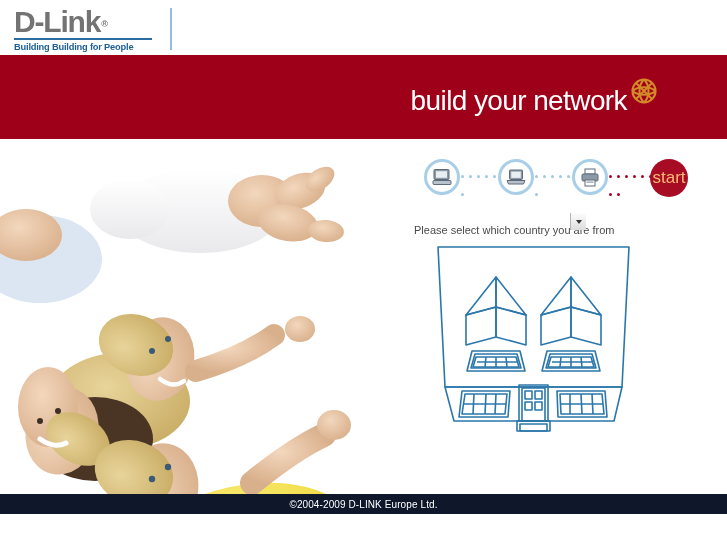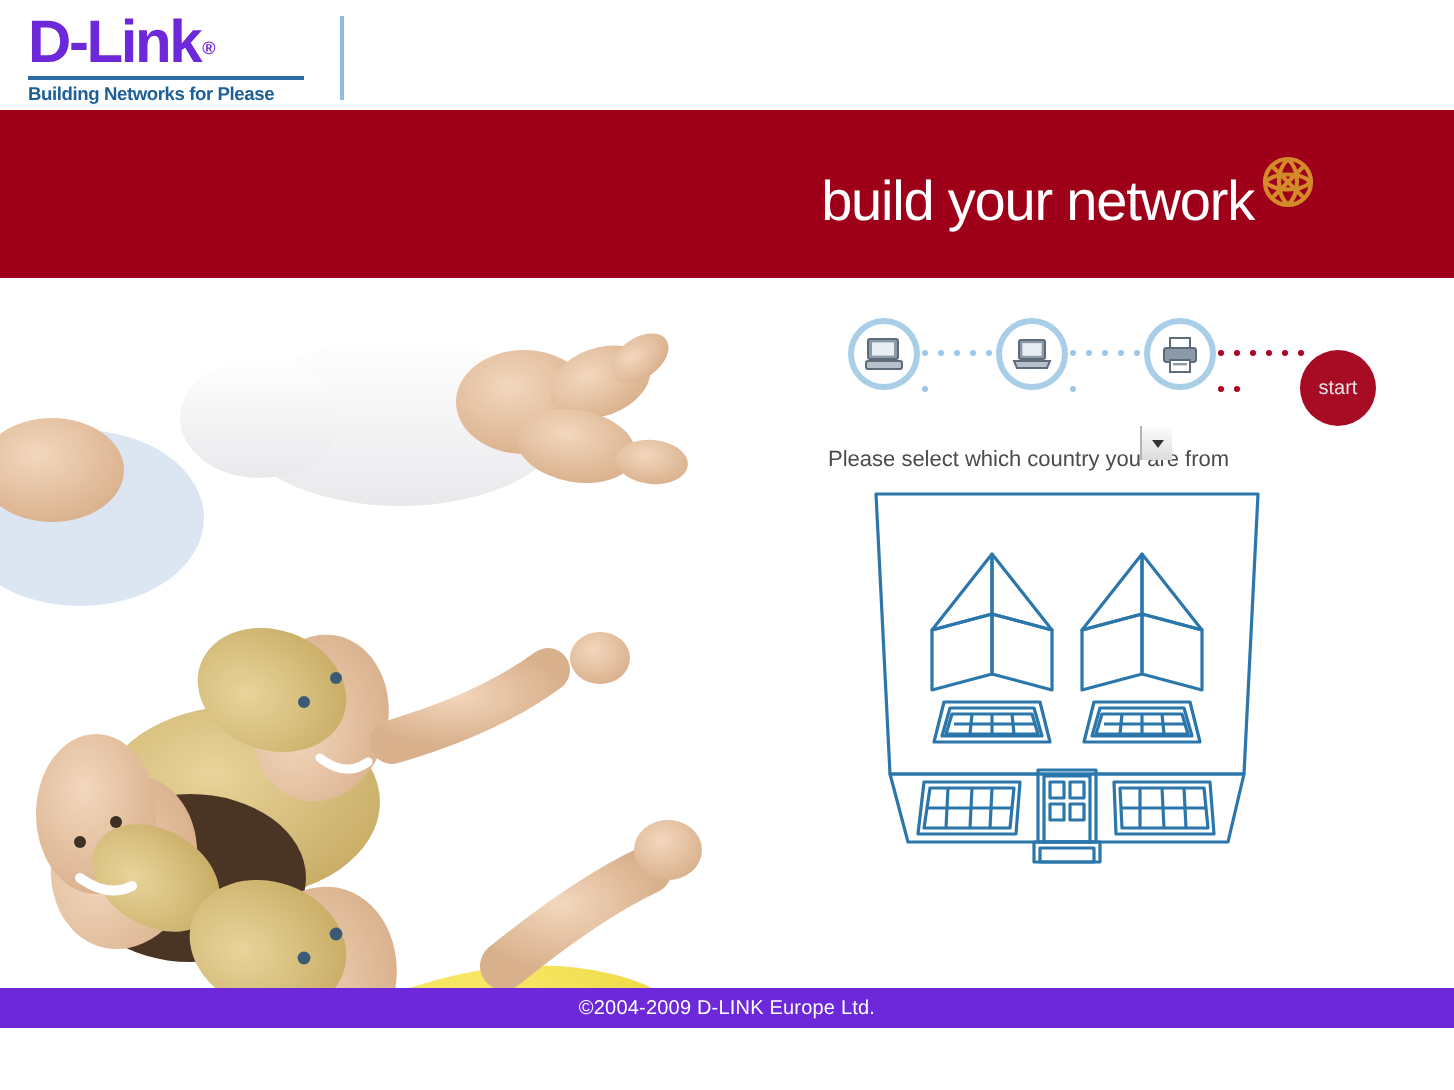--- a/index.html
+++ b/index.html
@@ -25,21 +25,21 @@
   .logo-block {
     position: absolute;
     left: 14px; top: 7px;
     width: 140px;
   }
   .logo-word {
     font-family: "Liberation Sans", sans-serif;
     font-size: 30px;
     font-weight: bold;
     letter-spacing: -1.2px;
-    color: #6d28d9;
+    color: #737373;
     line-height: 30px;
     white-space: nowrap;
     position: relative;
   }
   .logo-word .reg {
     font-size: 9px;
     vertical-align: top;
     position: relative;
     top: 2px;
     left: 1px;
@@ -142,26 +142,26 @@
     vertical-align: top;
   }
   .dots.blue i { background: #9fc6e3; }
   .dots.red i { background: #b00020; }
   .dots.d1 { left: 49px; width: 40px; }
   .dots.d2 { left: 123px; width: 40px; }
   .dots.d3 { left: 197px; width: 52px; }
 
   .start-btn {
     position: absolute;
-    left: 238px; top: 16px;
+    left: 238px; top: 0px;
     width: 38px; height: 38px;
     border-radius: 50%;
     background: #a80c25;
-    color: #e5e5e5;
-    font-size: 10px;
+    color: #fdba74;
+    font-size: 17px;
     display: flex;
     align-items: center;
     justify-content: center;
     cursor: pointer;
     border: none;
     font-family: "Liberation Sans", sans-serif;
   }
 
   
   .country-label {
@@ -213,21 +213,21 @@
     position: absolute;
     left: 26px; top: 102px;
     width: 215px; height: 196px;
   }
 
   
   .footer {
     position: absolute;
     left: 0; top: 494px;
     width: 727px; height: 20px;
-    background: #6d28d9;
+    background: #0f172a;
     display: flex;
     align-items: center;
     justify-content: center;
     text-align: right;
   }
   .footer-text {
     font-size: 10px;
     color: #ffffff;
     letter-spacing: 0.1px;
   }
@@ -240,21 +240,21 @@
 </style>
 </head>
 <body>
 
 <div class="logo-bar">
   <div class="logo-block">
     <div class="logo-word">
       <span>D-Link</span><span class="reg">®</span>
     </div>
     <div class="logo-rule"></div>
-    <div class="logo-tag">Building Networks for Please</div>
+    <div class="logo-tag">Building Building for People</div>
   </div>
   <div class="logo-divider"></div>
 </div>
 
 <div class="banner">
   <div class="banner-title">build your network</div>
 </div>
 <svg class="banner-mark" viewBox="0 0 34 34">
   <g fill="none" stroke="#d58a2a" stroke-width="2.1">
     <circle cx="17" cy="17" r="11.5"></circle>

